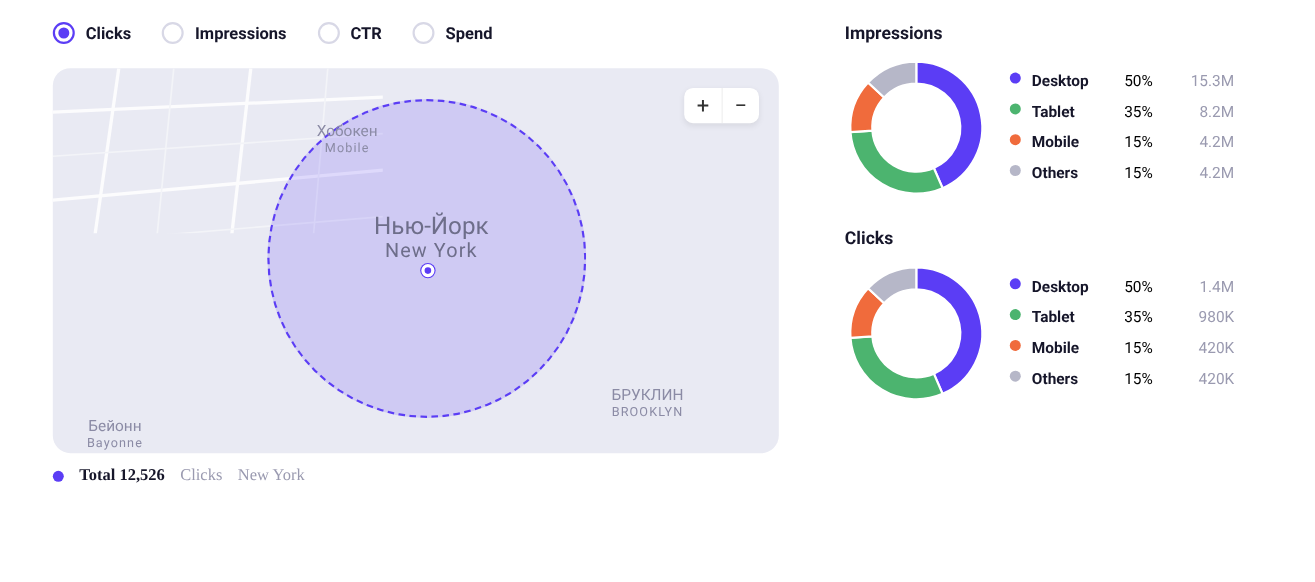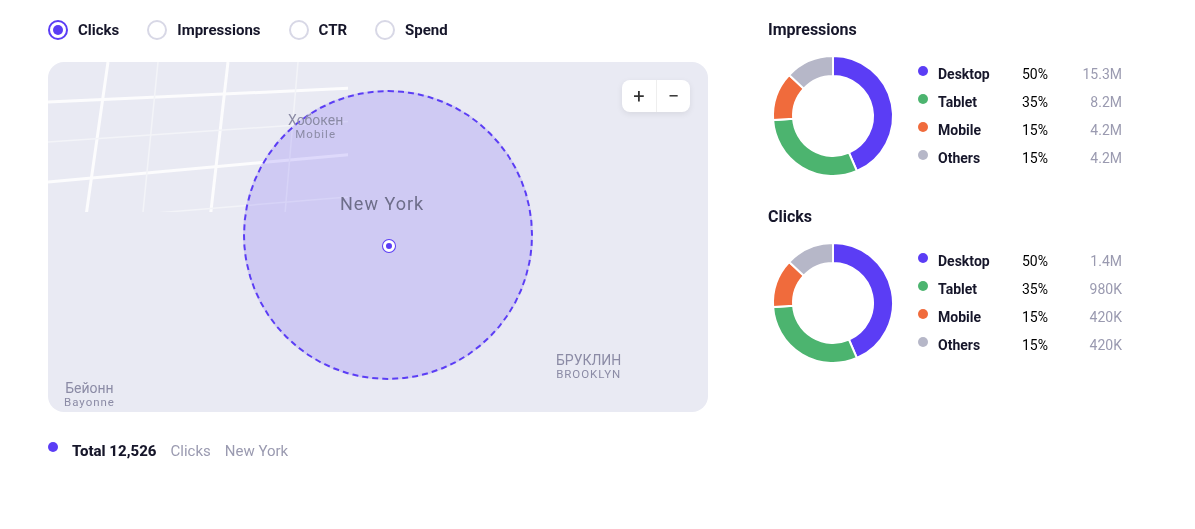--- a/index.html
+++ b/index.html
@@ -63,21 +63,21 @@
     border-radius: 50%; background: #5b3df5; border: 3px solid #fff;
     box-shadow: 0 0 0 1px #5b3df5;
   }
   .maplabel {
     position: absolute; font-size: 14px; color: #8b8ba5; text-align: center;
     line-height: 1.15; font-weight: 400;
   }
   .maplabel.main { font-size: 22px; color: #6e6e8a; }
   .maplabel .sub { display: block; letter-spacing: 1px; font-size: 0.82em; }
   
-  .summary { display: flex; align-items: flex-start; gap: 14px; margin-top: 30px; font-size: 15px; }
+  .summary { display: flex; align-items: center; gap: 14px; margin-top: 12px; font-size: 15px; font-family: Liberation Serif, serif; }
   .dot { width: 10px; height: 10px; border-radius: 50%; background: #5b3df5; }
   .summary .total { font-weight: 800; color: #16162a; }
   .summary .meta { color: #9a9ab0; }
   
   .device-block { margin-bottom: 26px; }
   .device-title { font-size: 16px; font-weight: 700; color: #16162a; margin-bottom: 12px; }
   .device-row { display: flex; align-items: center; gap: 20px; }
   .donut { width: 130px; height: 130px; flex-shrink: 0; }
   .legend { flex: 1; display: flex; flex-direction: column; gap: 12px; }
   .legend-item { display: flex; align-items: flex-start; gap: 10px; font-size: 14px; }
@@ -130,31 +130,32 @@
         <line class="thin" x1="110" y1="0" x2="75" y2="350"></line>
         <line class="thin" x1="250" y1="0" x2="220" y2="350"></line>
         <line class="thin" x1="390" y1="0" x2="375" y2="350"></line>
         <line class="thin" x1="530" y1="0" x2="525" y2="350"></line>
       </svg>
 
       <div class="radius-circle"></div>
       <div class="pin"></div>
 
       <div class="maplabel main" style="left:292px; top:132px;">
+        <span>Нью-Йорк</span>
         <span class="sub">New York</span>
       </div>
       <div class="maplabel" style="left:240px; top:50px;">
         <span>Хобокен</span>
         <span class="sub">Mobile</span>
       </div>
       <div class="maplabel" style="left:508px; top:290px;">
         <span>БРУКЛИН</span>
         <span class="sub">BROOKLYN</span>
       </div>
-      <div class="maplabel" style="left:16px; top:318px;">
+      <div class="maplabel" style="left:31px; top:318px;">
         <span>Бейонн</span>
         <span class="sub">Bayonne</span>
       </div>
 
       <div class="zoomctl">
         <div class="zoombtn">+</div>
         <div class="zoombtn">−</div>
       </div>
     </div>
 

